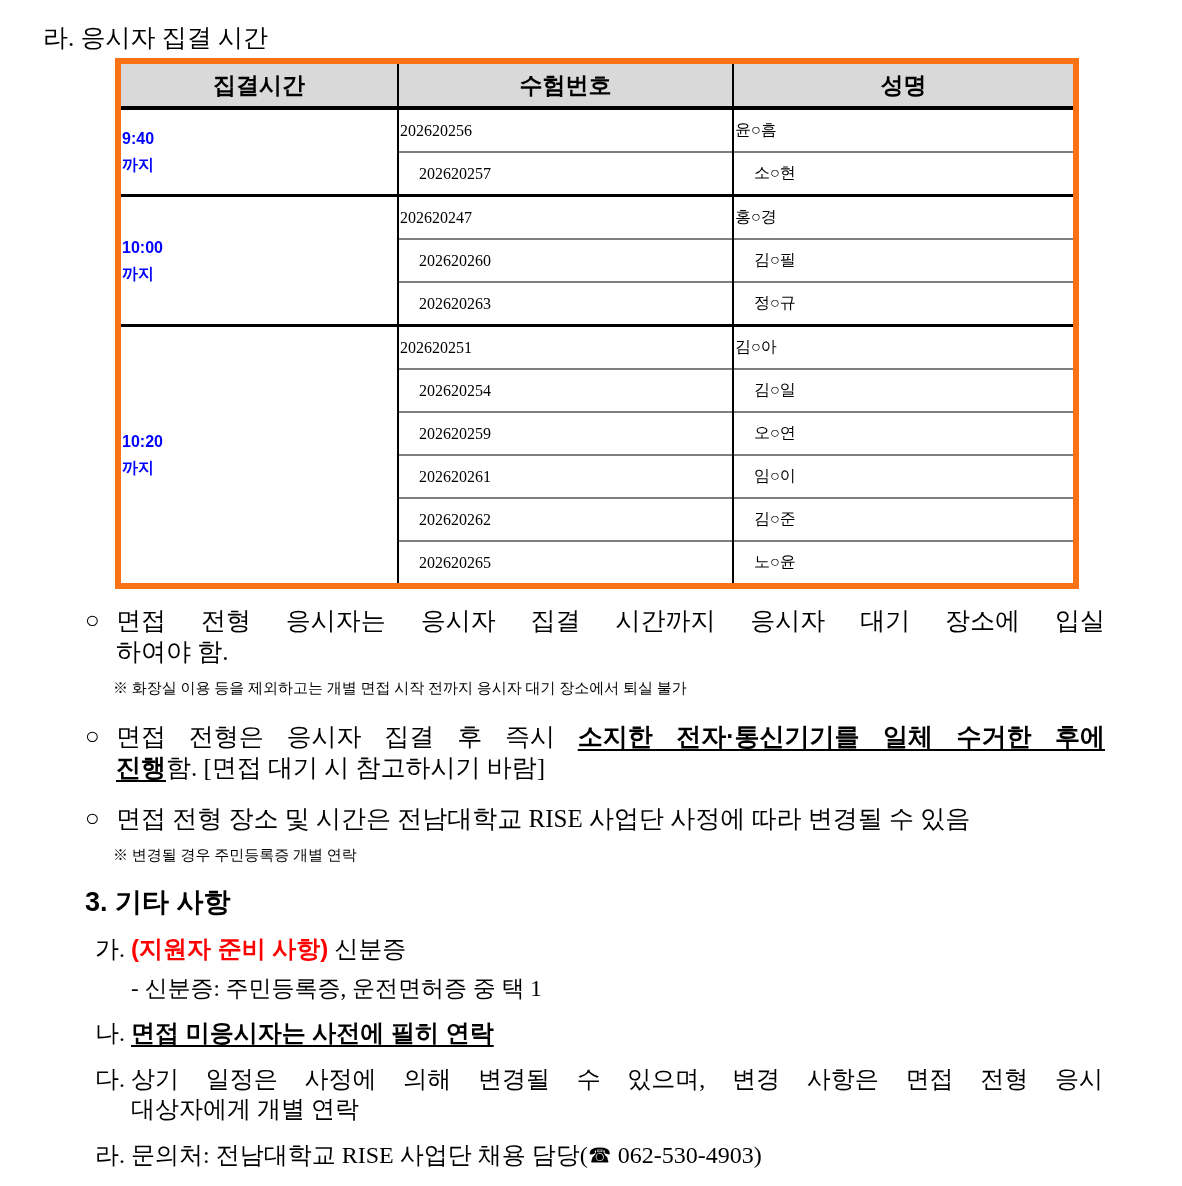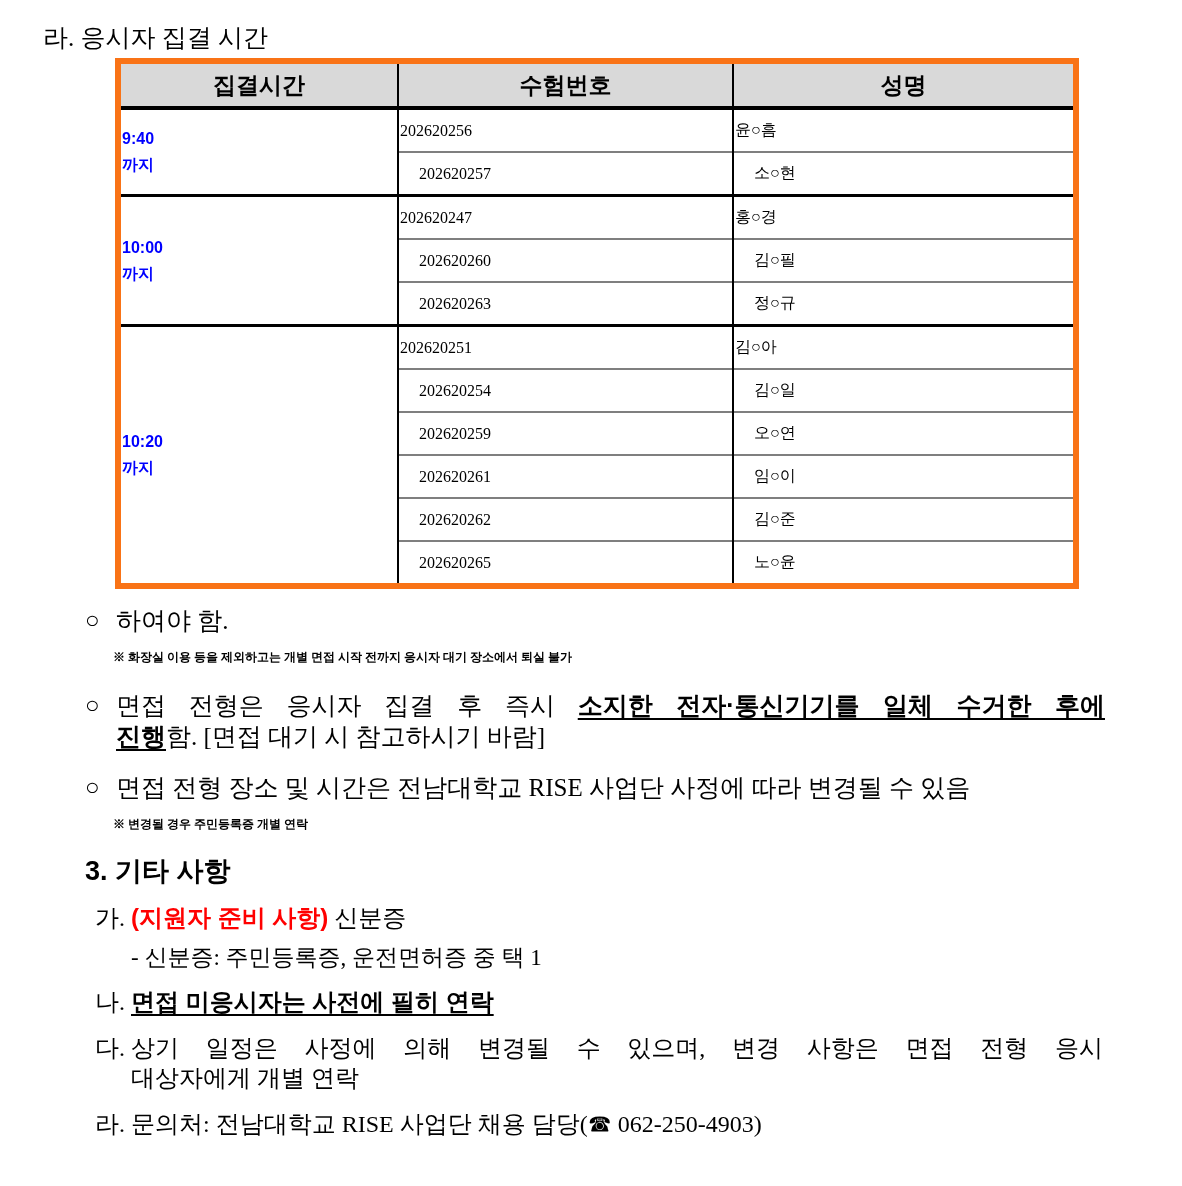--- a/index.html
+++ b/index.html
@@ -73,24 +73,23 @@
   .bu {
     font-family: "Liberation Sans", "DejaVu Sans", sans-serif;
     font-weight: bold;
     text-decoration: underline;
     text-underline-offset: 4px;
     text-align: right;
   }
   .note {
     margin-left: 113px;
     width: 990px;
-    font-size: 12px;
+    font-size: 15px;
     line-height: 22px;
     word-break: keep-all;
-    font-weight: bold;
   }
   .mt10 { margin-top: 10px; }
   .mt16 { margin-top: 16px; }
   .mt20 { margin-top: 20px; }
   .mt22 { margin-top: 22px; }
 
   .section-heading {
     font-family: "Liberation Sans", "DejaVu Sans", sans-serif;
     font-weight: bold;
     font-size: 27px;
@@ -198,20 +197,21 @@
       <tr class="row-cont">
         <td>202620265</td>
         <td>노○윤</td>
       </tr>
     </tbody>
   </table>
 
   <div class="bullet mt16">
     <span class="marker">○</span>
     <div class="btext">
+      <div class="jline">면접 전형 응시자는 응시자 집결 시간까지 응시자 대기 장소에 입실</div>
       <div>하여야 함.</div>
     </div>
   </div>
   <div class="note mt10">※ 화장실 이용 등을 제외하고는 개별 면접 시작 전까지 응시자 대기 장소에서 퇴실 불가</div>
 
   <div class="bullet mt22">
     <span class="marker">○</span>
     <div class="btext">
       <div class="jline"><span>면접 전형은 응시자 집결 후 즉시 </span><span class="bu">소지한 전자·통신기기를 일체 수거한 후에</span></div>
       <div><span class="bu">진행</span><span>함. [면접 대기 시 참고하시기 바람]</span></div>
@@ -247,17 +247,17 @@
     <span class="ilabel">다.</span>
     <div class="itext">
       <div class="jline">상기 일정은 사정에 의해 변경될 수 있으며, 변경 사항은 면접 전형 응시</div>
       <div>대상자에게 개별 연락</div>
     </div>
   </div>
 
   <div class="item mt16">
     <span class="ilabel">라.</span>
     <div class="itext">
-      <span>문의처: 전남대학교 RISE 사업단 채용 담당(</span><span>☎</span><span> 062-250-4903)</span>
+      <span>문의처: 전남대학교 RISE 사업단 채용 담당(</span><span>☎</span><span> 062-530-4903)</span>
     </div>
   </div>
 
 </div>
 
 </body></html>

